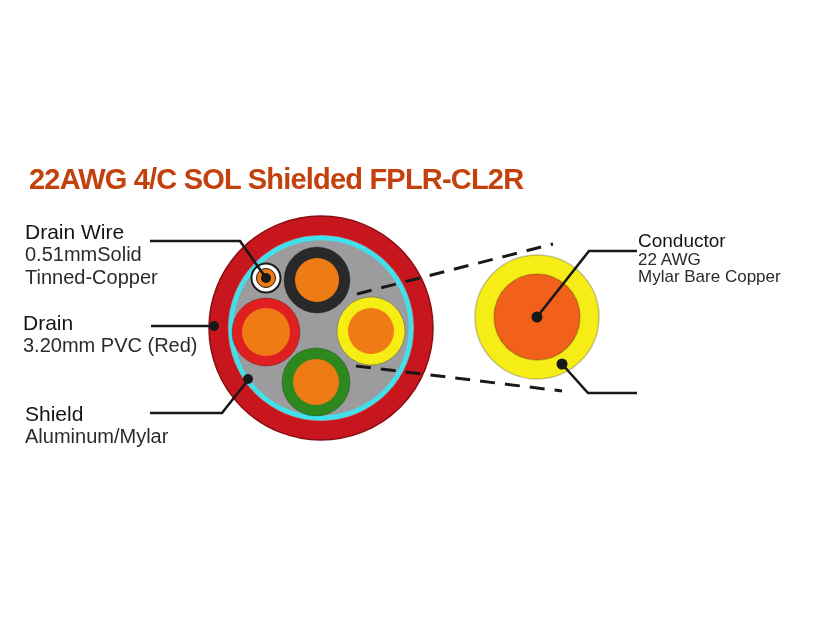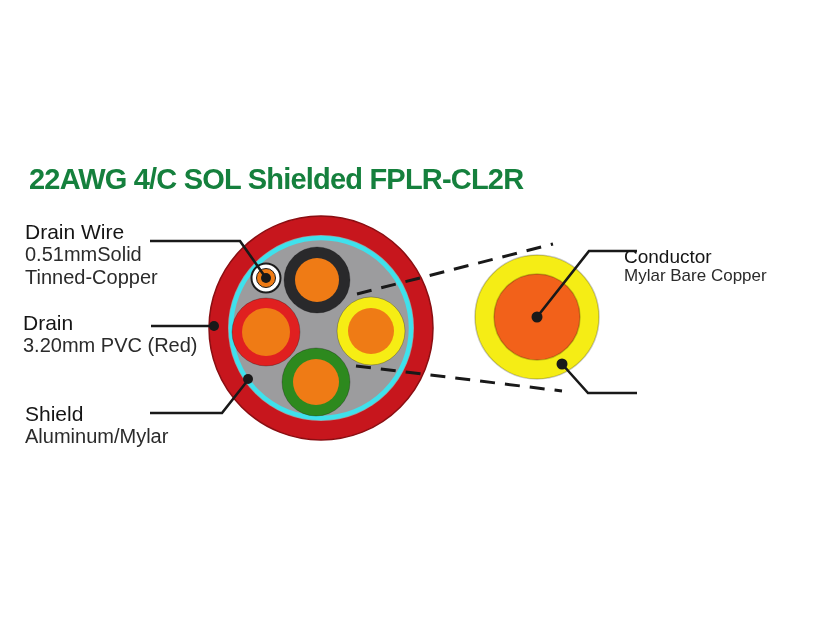--- a/index.html
+++ b/index.html
@@ -16,40 +16,40 @@
     left: 0; top: 0;
     width: 840px; height: 630px;
   }
   .page-title {
     position: absolute;
     left: 29px;
     top: 163px;
     font-size: 29px;
     font-weight: bold;
     letter-spacing: -0.8px;
-    color: #15803d;
+    color: #c2410c;
     white-space: nowrap;
   }
   .callout {
     position: absolute;
     color: #2b2b2b;
     white-space: nowrap;
   }
   .callout .heading {
     font-weight: normal;
     color: #151515;
   }
   .callout.left-side { font-size: 20px; line-height: 22.5px; }
   .callout.left-side .heading { font-size: 21px; line-height: 23px; }
   .callout.right-side { font-size: 17px; line-height: 17px; }
   .callout.right-side .heading { font-size: 19px; line-height: 20px; }
   #callout-drain     { left: 25px;  top: 220px; }
   #callout-jacket    { left: 23px;  top: 311px; }
   #callout-shield    { left: 25px;  top: 402px; }
-  #callout-conductor { left: 624px; top: 231px; margin-top: 16px; }
+  #callout-conductor { left: 638px; top: 231px; }
   #callout-dielectric{ left: 642px; top: 383px; }
 </style>
 </head>
 <body>
 
 <div class="canvas">
 
   <div class="page-title">22AWG 4/C SOL Shielded FPLR-CL2R</div>
 
   <svg class="diagram-svg" viewBox="0 0 840 630">
@@ -106,17 +106,18 @@
     <div>3.20mm PVC (Red)</div>
   </div>
 
   <div class="callout left-side" id="callout-shield">
     <div class="heading">Shield</div>
     <div>Aluminum/Mylar</div>
   </div>
 
   <div class="callout right-side" id="callout-conductor">
     <div class="heading">Conductor</div>
+    <div>22 AWG</div>
     <div>Mylar Bare Copper</div>
   </div>
 
 
 </div>
 
 </body></html>

